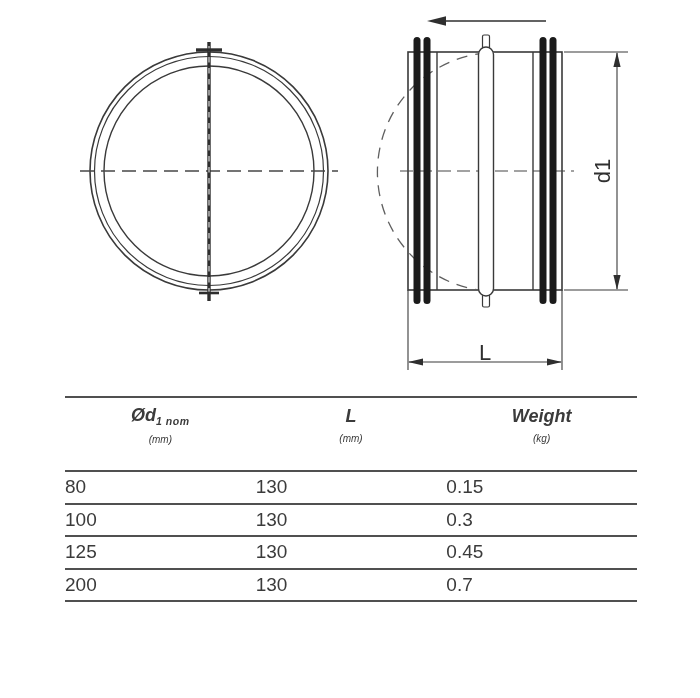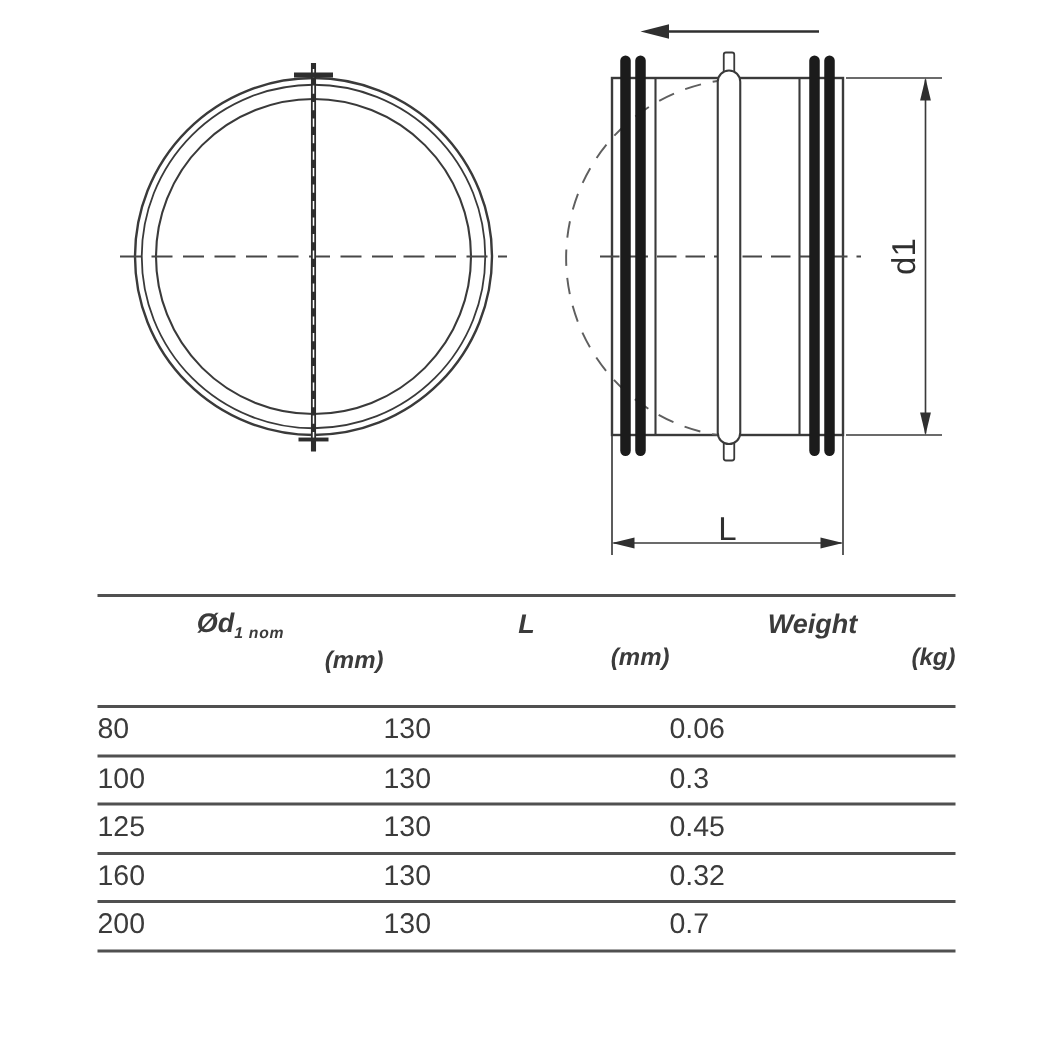--- a/index.html
+++ b/index.html
@@ -43,24 +43,23 @@
   }
   table.dim-table th .h-main { line-height: 24px; }
   table.dim-table th .h-sub {
     font-size: 10.5px;
     font-weight: bold;
     position: relative;
     top: 4px;
     letter-spacing: 0.5px;
   }
   table.dim-table th .h-unit {
-    font-weight: bold;
-    font-size: 16px;
+    font-weight: normal;
+    font-size: 10px;
     line-height: 22px;
-    text-align: right;
   }
   table.dim-table td {
     height: 30.5px;
     padding: 0;
     text-align: left;
     vertical-align: middle;
     font-size: 19px;
     font-weight: 400;
   }
 </style>
@@ -140,38 +139,33 @@
         <th>
           <div class="h-main"><span>Weight</span></div>
           <div class="h-unit">(kg)</div>
         </th>
       </tr>
     </thead>
     <tbody>
       <tr>
         <td>80</td>
         <td>130</td>
-        <td>0.06</td>
+        <td>0.15</td>
       </tr>
       <tr>
         <td>100</td>
         <td>130</td>
         <td>0.3</td>
       </tr>
       <tr>
         <td>125</td>
         <td>130</td>
         <td>0.45</td>
       </tr>
       <tr>
-        <td>160</td>
-        <td>130</td>
-        <td>0.32</td>
-      </tr>
-      <tr>
         <td>200</td>
         <td>130</td>
         <td>0.7</td>
       </tr>
     </tbody>
   </table>
 
 </div>
 
 </body></html>

